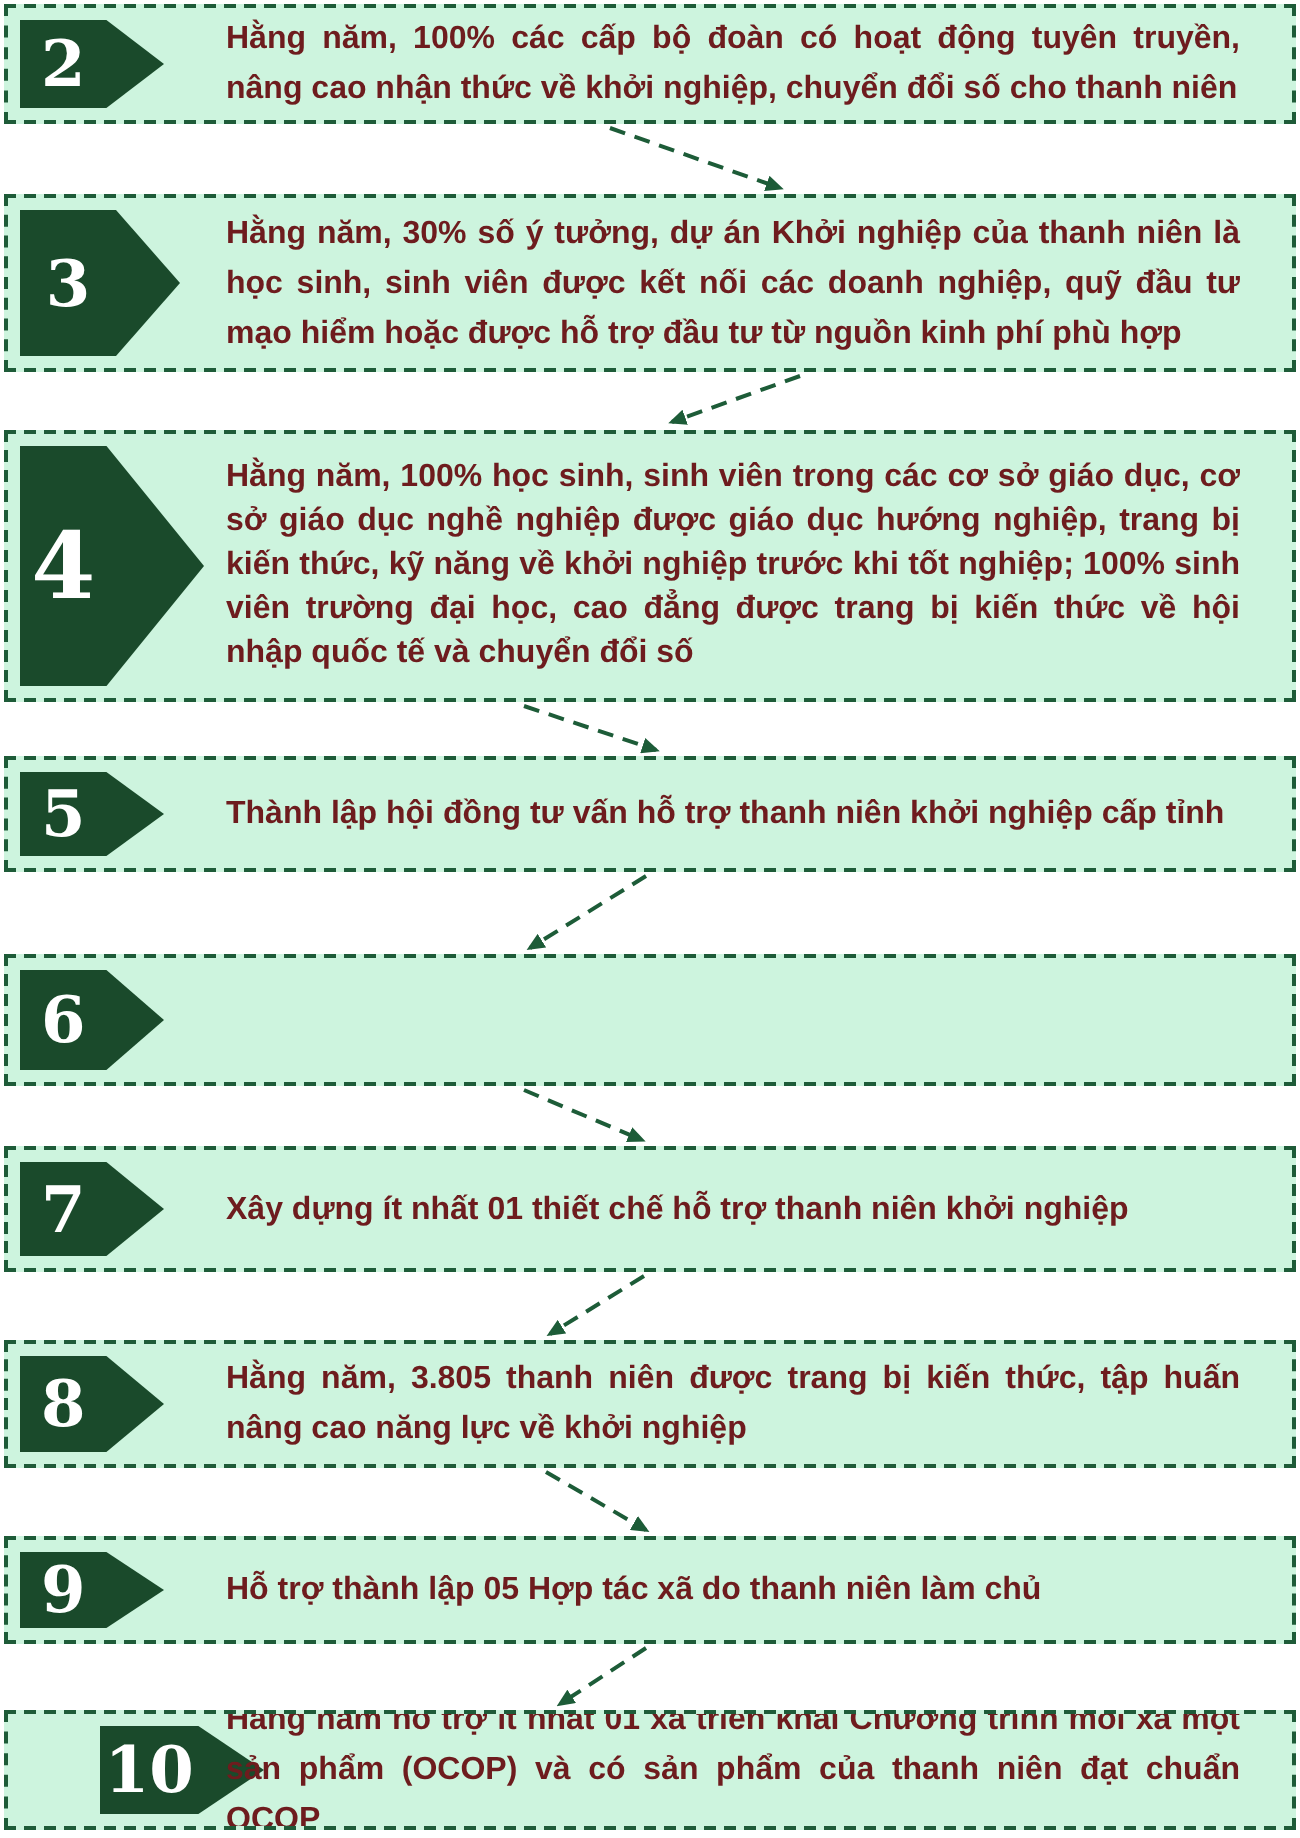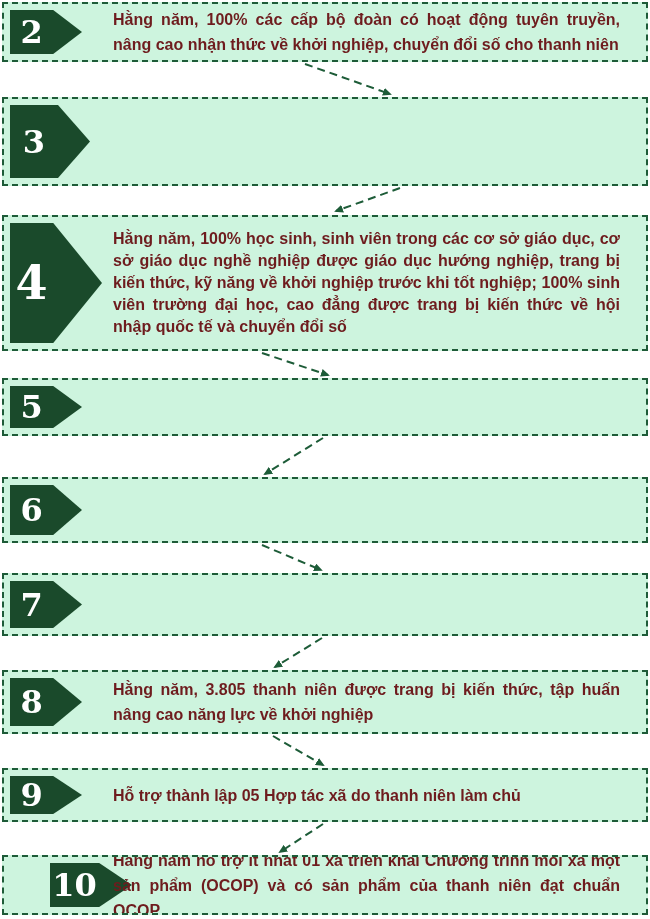--- a/index.html
+++ b/index.html
@@ -75,45 +75,48 @@
     <div class="badge">
       <span class="num">2</span>
     </div>
     <div class="txt">Hằng năm, 100% các cấp bộ đoàn có hoạt động tuyên truyền, nâng cao nhận thức về khởi nghiệp, chuyển đổi số cho thanh niên</div>
   </div>
 
   <div class="block b3">
     <div class="badge">
       <span class="num">3</span>
     </div>
+    <div class="txt">Hằng năm, 30% số ý tưởng, dự án Khởi nghiệp của thanh niên là học sinh, sinh viên được kết nối các doanh nghiệp, quỹ đầu tư mạo hiểm hoặc được hỗ trợ đầu tư từ nguồn kinh phí phù hợp</div>
   </div>
 
   <div class="block b4">
     <div class="badge">
       <span class="num">4</span>
     </div>
     <div class="txt">Hằng năm, 100% học sinh, sinh viên trong các cơ sở giáo dục, cơ sở giáo dục nghề nghiệp được giáo dục hướng nghiệp, trang bị kiến thức, kỹ năng về khởi nghiệp trước khi tốt nghiệp; 100% sinh viên trường đại học, cao đẳng được trang bị kiến thức về hội nhập quốc tế và chuyển đổi số</div>
   </div>
 
   <div class="block b5">
     <div class="badge">
       <span class="num">5</span>
     </div>
+    <div class="txt">Thành lập hội đồng tư vấn hỗ trợ thanh niên khởi nghiệp cấp tỉnh</div>
   </div>
 
   <div class="block b6">
     <div class="badge">
       <span class="num">6</span>
     </div>
   </div>
 
   <div class="block b7">
     <div class="badge">
       <span class="num">7</span>
     </div>
+    <div class="txt">Xây dựng ít nhất 01 thiết chế hỗ trợ thanh niên khởi nghiệp</div>
   </div>
 
   <div class="block b8">
     <div class="badge">
       <span class="num">8</span>
     </div>
     <div class="txt">Hằng năm, 3.805 thanh niên được trang bị kiến thức, tập huấn nâng cao năng lực về khởi nghiệp</div>
   </div>
 
   <div class="block b9">

